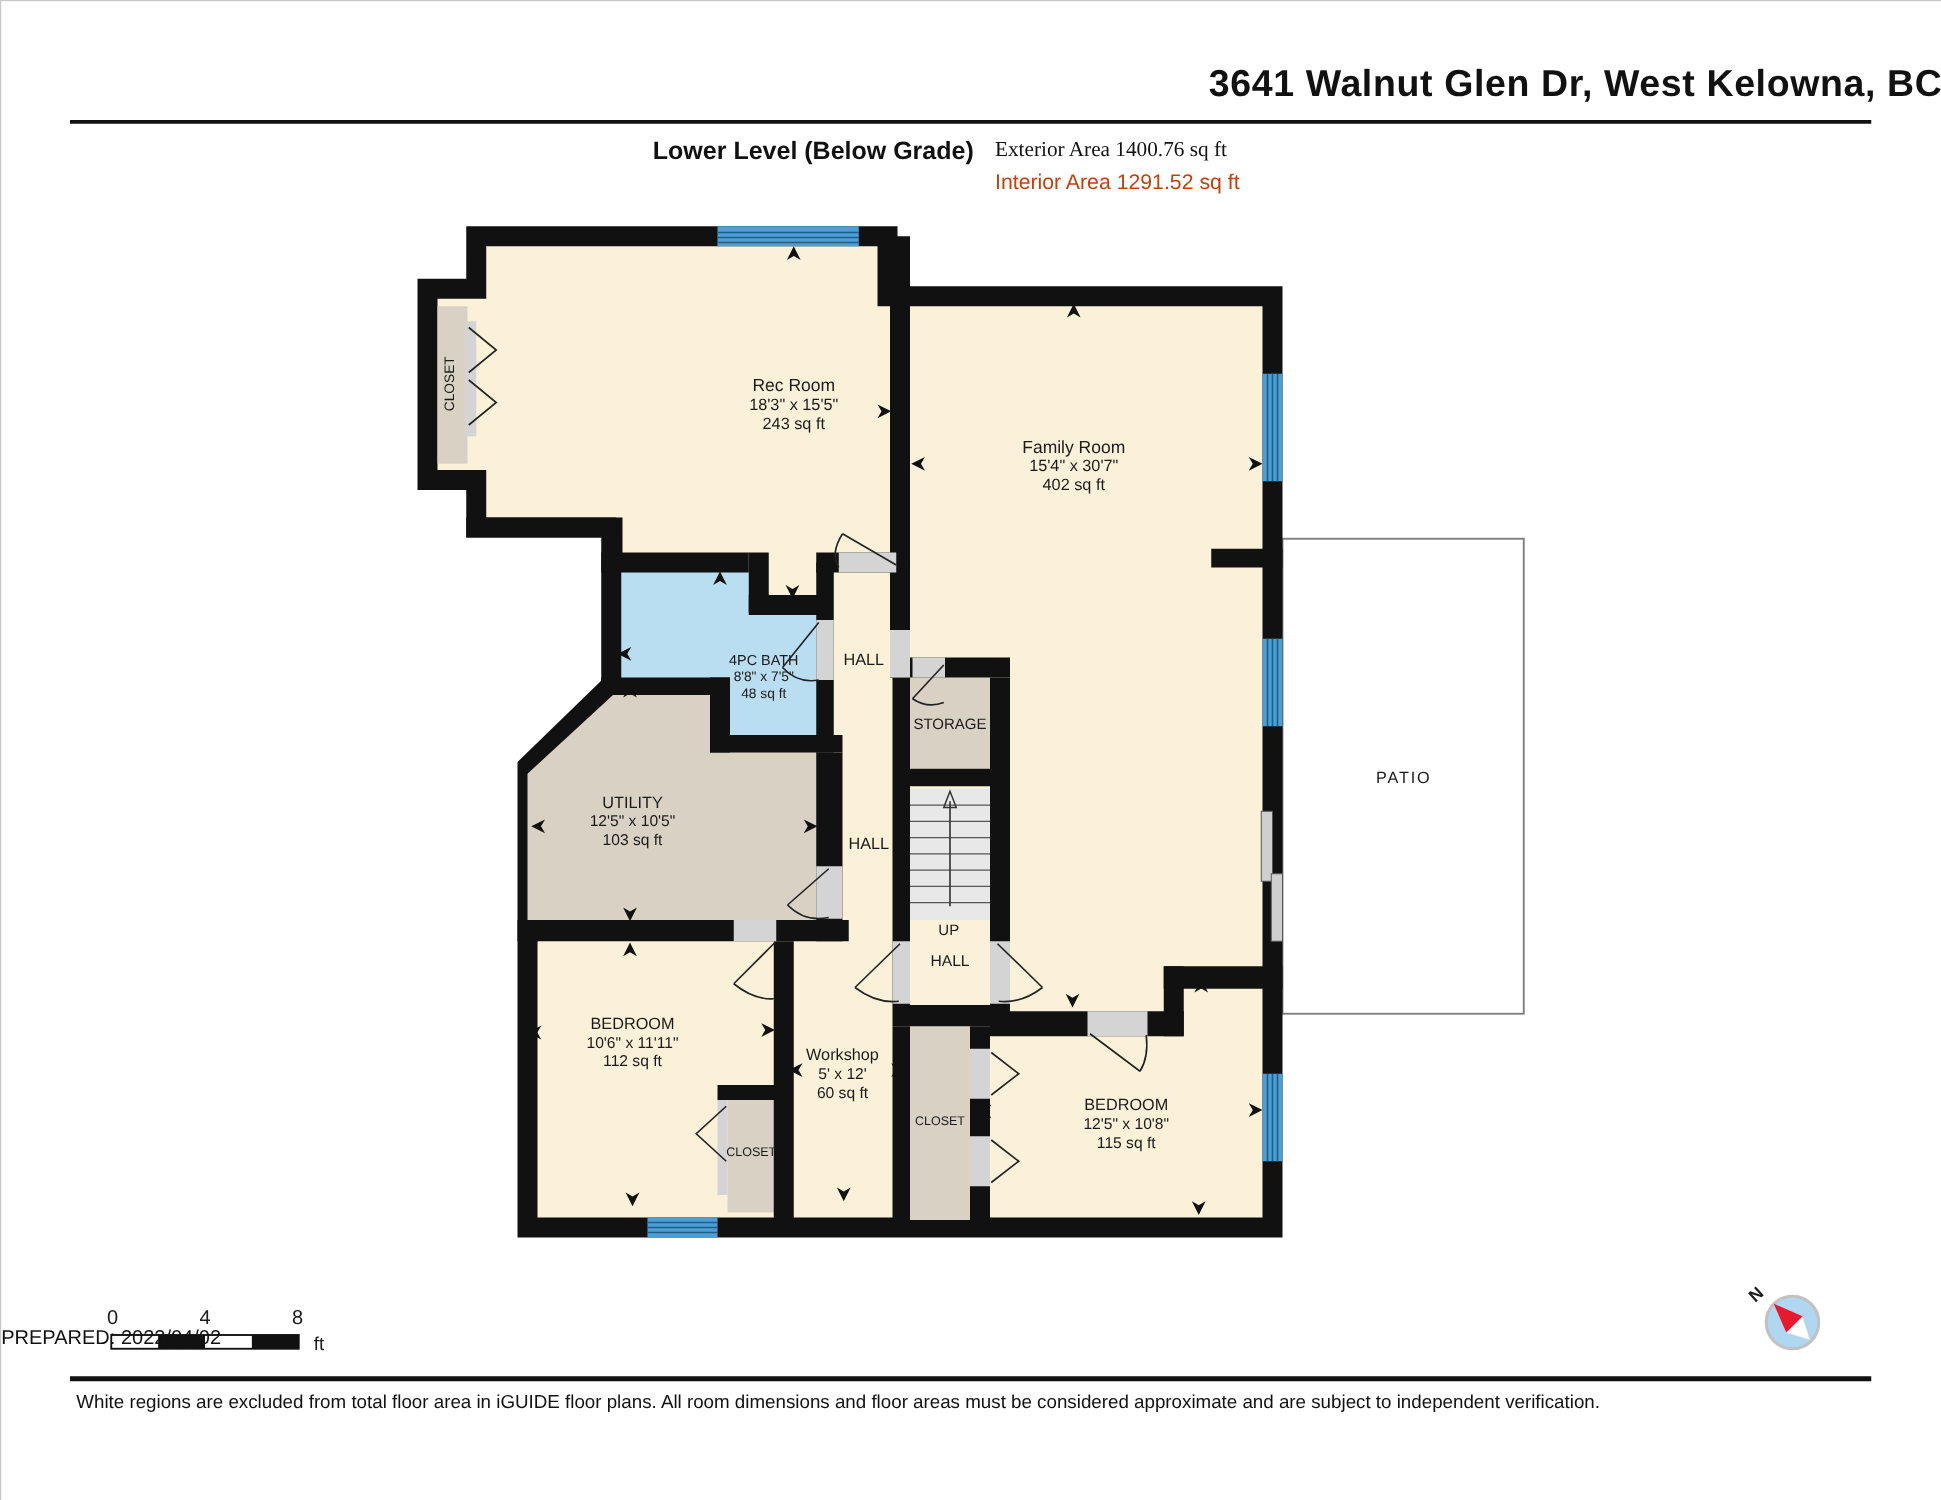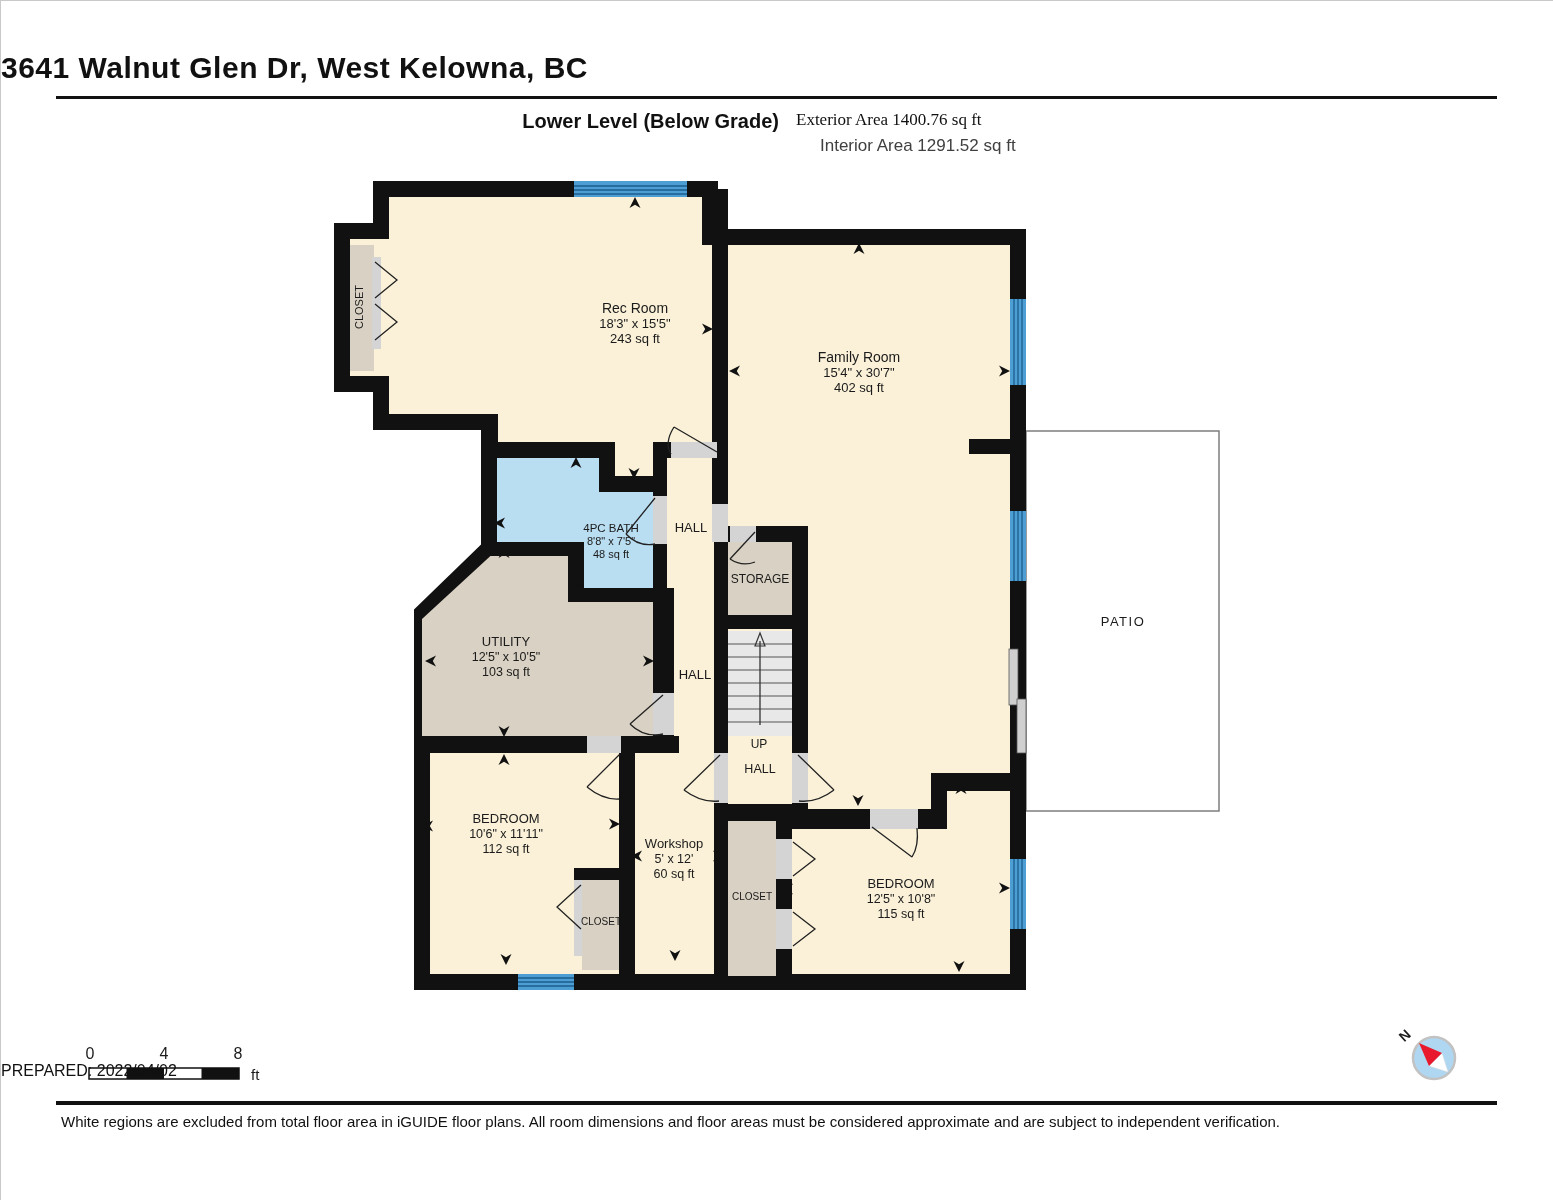--- a/index.html
+++ b/index.html
@@ -1,25 +1,25 @@
 <!DOCTYPE html>
 <html><head>
 <meta charset="utf-8">
 <style>
   html,body{margin:0;padding:0;background:#fff;}
   #page{position:relative;width:1553px;height:1200px;background:#fff;border:1px solid #c9c9c9;
         font-family:"Liberation Sans", sans-serif;overflow:hidden;}
   #plan-svg{position:absolute;left:0;top:0;}
-  .title{position:absolute;left:0;top:50px;width:100%;text-align:left;
+  .title{position:absolute;left:0;top:50px;width:100%;text-align:right;
          font-size:30px;font-weight:bold;color:#111;letter-spacing:0.5px;}
   .rule-top{position:absolute;left:55px;top:95px;width:1441px;height:3px;background:#111;}
   .level-label{position:absolute;left:330px;top:109px;width:448px;text-align:right;
          font-size:20px;font-weight:bold;color:#111;}
   .area-ext{position:absolute;left:795px;top:109px;font-size:17px;color:#111;font-family:Liberation Serif, serif;}
-  .area-int{position:absolute;left:795px;top:135px;font-size:17px;color:#404040;margin-left:24px;}
+  .area-int{position:absolute;left:795px;top:135px;font-size:17px;color:#c2410c;}
   .prepared{position:absolute;left:0;top:1061px;width:100%;text-align:left;font-size:16px;color:#111;}
   .rule-bottom{position:absolute;left:55px;top:1100px;width:1441px;height:4px;background:#111;}
   .disclaimer{position:absolute;left:60px;top:1112px;width:1440px;font-size:15px;color:#111;}
   text{font-family:"Liberation Sans", sans-serif;fill:#1b1b1b;}
 </style>
 </head>
 <body>
 
 <div id="page">
 

